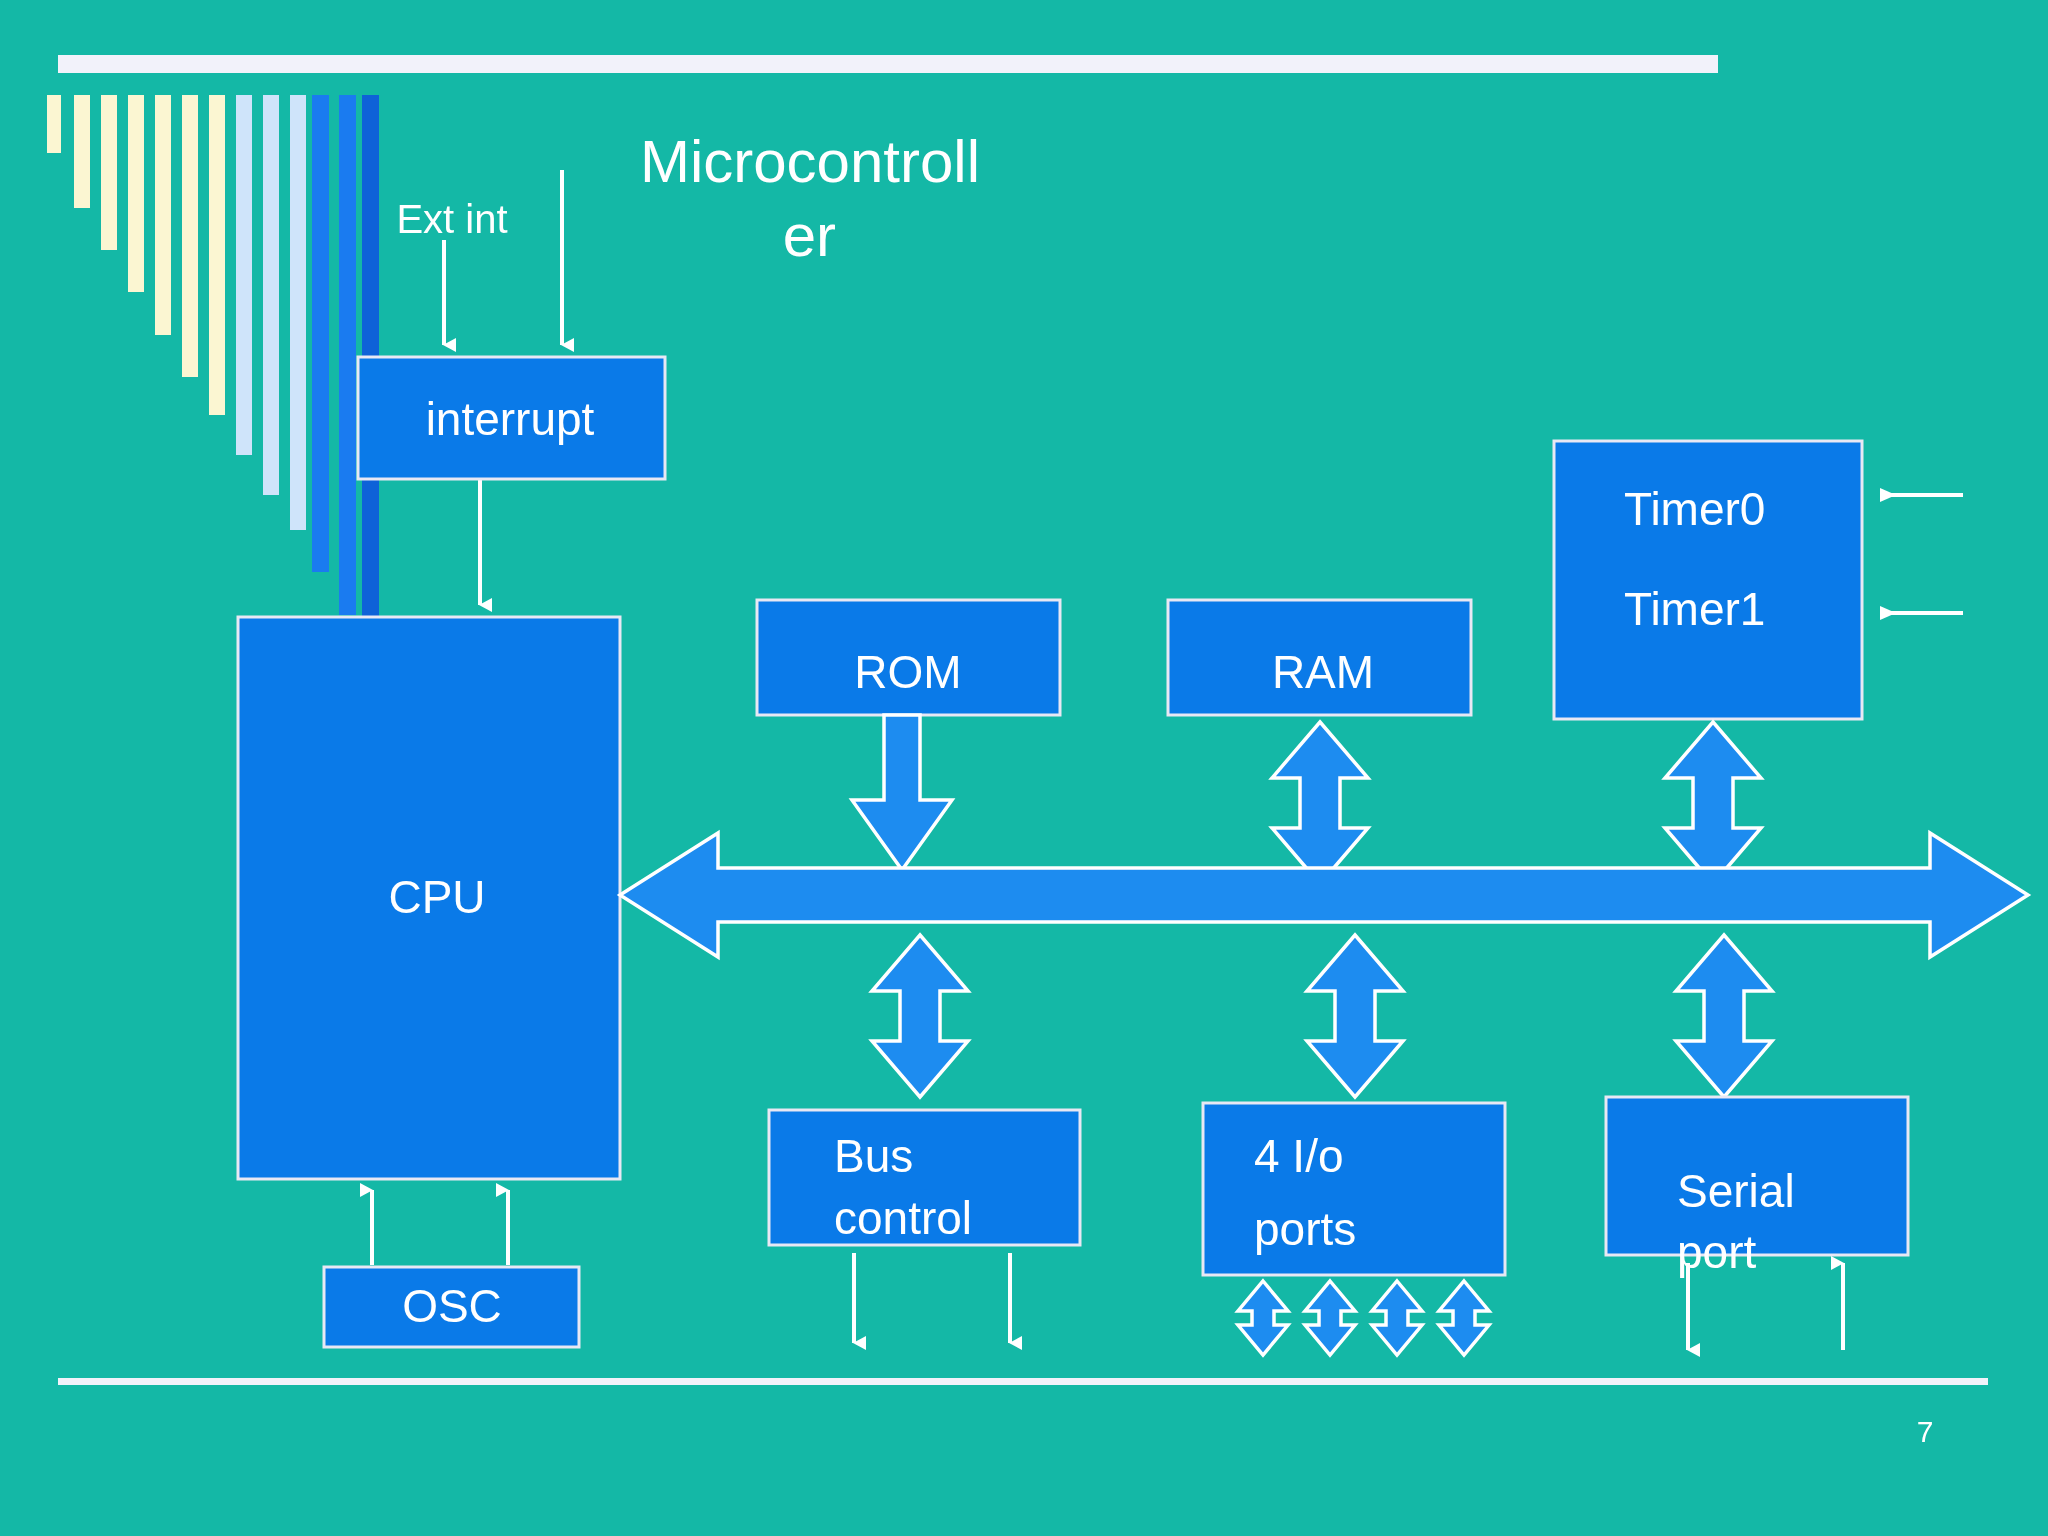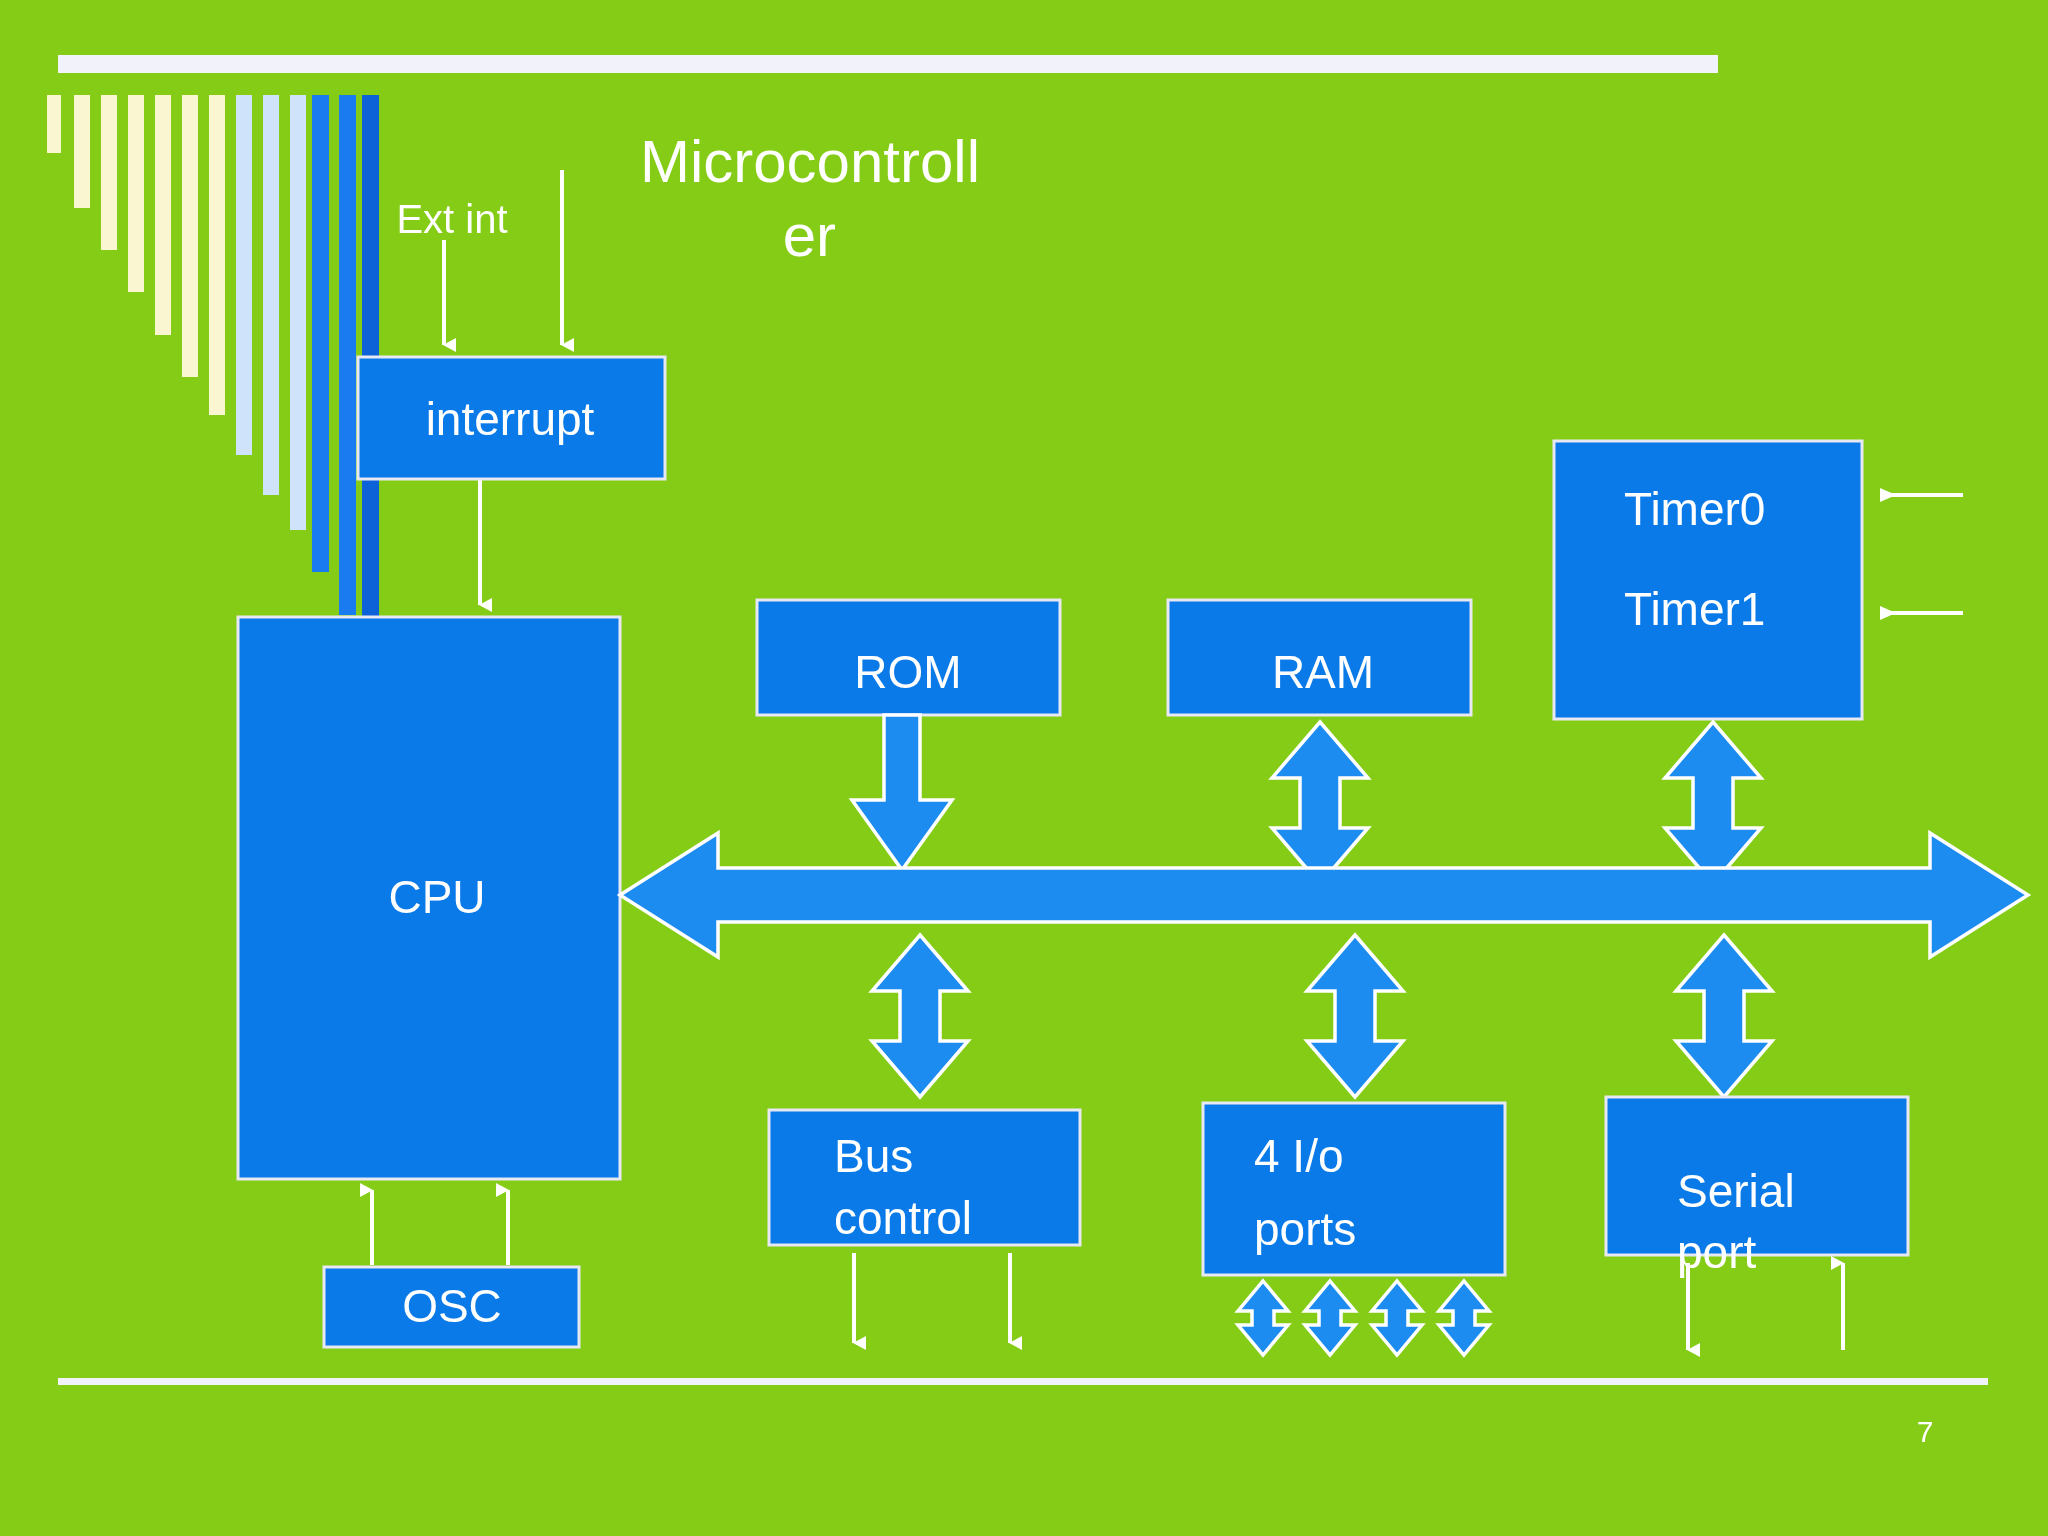--- a/index.html
+++ b/index.html
@@ -4,21 +4,21 @@
 <style>
   html, body {
     margin: 0;
     padding: 0;
     background: #0b0b6e;
   }
   #slide {
     position: relative;
     width: 2048px;
     height: 1536px;
-    background: #84cc16;
+    background: #14b8a6;
     overflow: hidden;
     font-family: "Liberation Sans", sans-serif;
   }
   #slide svg {
     position: absolute;
     left: 0;
     top: 0;
     width: 2048px;
     height: 1536px;
   }

